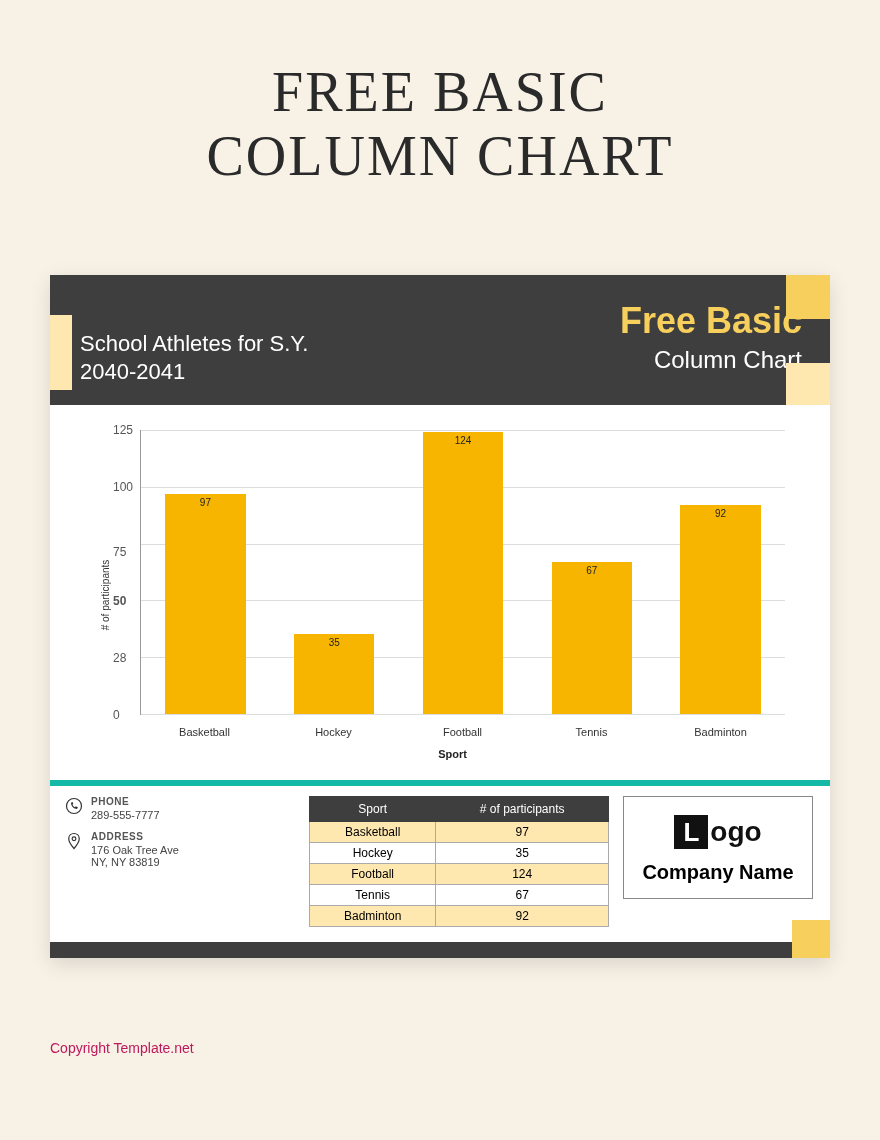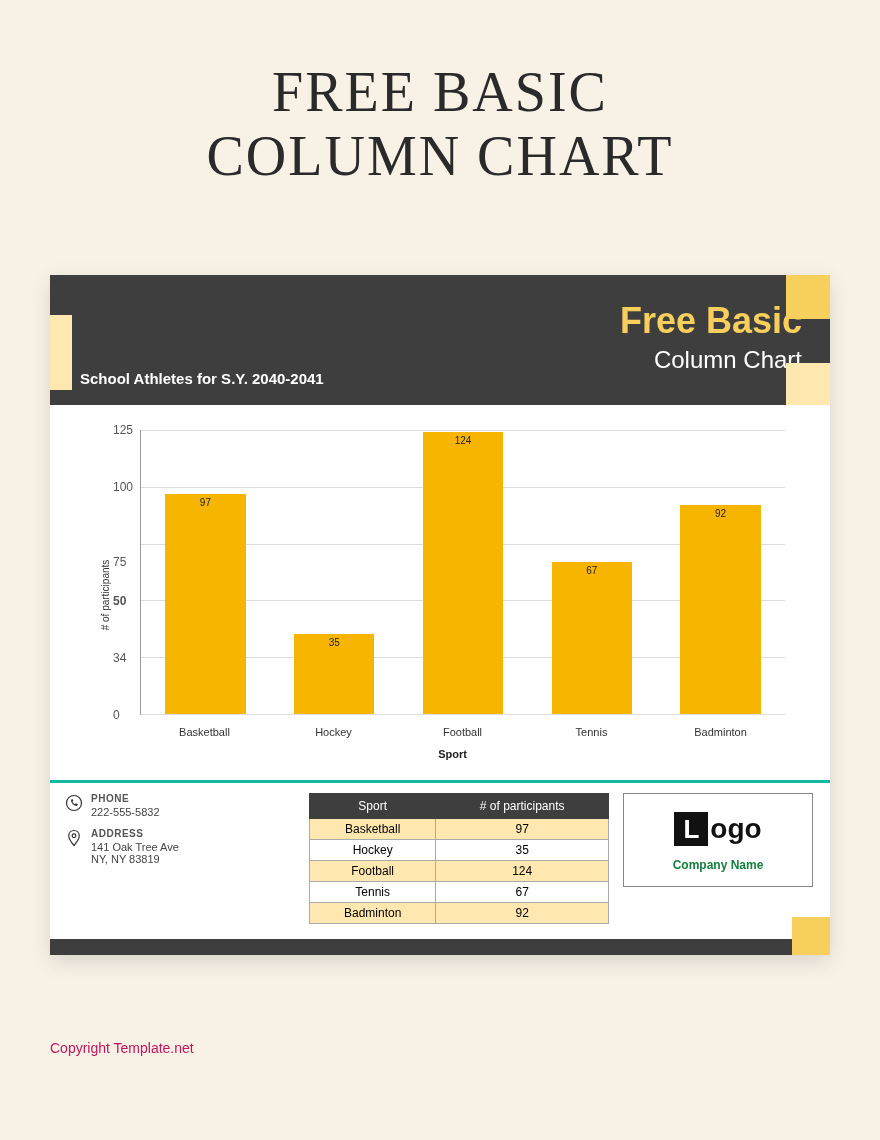--- a/index.html
+++ b/index.html
@@ -40,25 +40,24 @@
   .band .left-block {
     position: absolute;
     left: 0; top: 40px;
     width: 22px; height: 75px;
     background: #ffe8b0;
   }
   .band .subtitle-left {
     position: absolute;
     left: 30px;
     top: 55px;
-    font-size: 15px;
-    font-weight: 700;
+    font-size: 22px;
+    font-weight: 400;
     line-height: 1.25;
     width: 260px;
-    margin-top: 40px;
   }
   .band .right-title {
     position: absolute;
     right: 28px;
     top: 25px;
     text-align: right;
   }
   .band .right-title .line1 {
     color: #f7cf5c;
     font-size: 36px;
@@ -161,21 +160,21 @@
     text-align: center;
     font-size: 11px;
     font-weight: 600;
     color: #222;
   }
   
   .bottom {
     display: flex;
     padding: 10px 15px 15px 15px;
     gap: 14px;
-    border-top: 3px solid #14b8a6;
+    border-top: 6px solid #14b8a6;
     position: relative;
     background: #fff;
   }
   .contact {
     width: 230px;
     font-size: 11px;
     color: #444;
   }
   .contact .row {
     display: flex;
@@ -232,22 +231,22 @@
     color: #fff;
     display: inline-flex;
     align-items: center;
     justify-content: center;
     margin-right: 2px;
     font-size: 26px;
   }
   .company-name {
     margin-top: 12px;
     font-weight: 700;
-    color: #15803d;
-    font-size: 12px;
+    color: #000000;
+    font-size: 20px;
   }
   .foot-strip {
     height: 16px;
     background: #3e3e3e;
     position: relative;
   }
   .foot-strip::after {
     content: "";
     position: absolute;
     right: 0; top: -22px;
@@ -310,23 +309,23 @@
           <div class="bar-slot">
             <div class="bar-label" style="bottom: calc(53.6% - 14px);">67</div>
             <div class="bar" style="height: 53.6%; background: rgb(247, 181, 0);"></div>
           </div>
           <div class="bar-slot">
             <div class="bar-label" style="bottom: calc(73.6% - 14px);">92</div>
             <div class="bar" style="height: 73.6%; background: rgb(247, 181, 0);"></div>
           </div>
         </div>
     <div class="ytick" style="top: 285px; position: absolute; left: -28px;">0</div>
-        <div class="ytick" style="top: 228px; position: absolute; left: -28px;">34</div>
+        <div class="ytick" style="top: 228px; position: absolute; left: -28px;">28</div>
         <div class="ytick" style="top: 171px; position: absolute; left: -28px; font-weight: bold;">50</div>
-        <div class="ytick" style="top: 132px; position: absolute; left: -28px;">75</div>
+        <div class="ytick" style="top: 122px; position: absolute; left: -28px;">75</div>
         <div class="ytick" style="top: 57px; position: absolute; left: -28px;">100</div>
         <div class="ytick" style="top: 0px; position: absolute; left: -28px;">125</div>
       </div>
     <div id="yticks"></div>
     <div class="xcats" id="xcats">
         <div class="xcat">Basketball</div>
         <div class="xcat">Hockey</div>
         <div class="xcat">Football</div>
         <div class="xcat">Tennis</div>
         <div class="xcat">Badminton</div>
@@ -337,31 +336,31 @@
   <div class="bottom">
 
     <div class="contact">
       <div class="row">
         <svg width="18" height="18" viewBox="0 0 24 24" fill="none" stroke="#333" stroke-width="1.6">
             <circle cx="12" cy="12" r="10"></circle>
             <path d="M8 8c0 4 4 8 8 8l1.2-2.2-2.8-1.4-1.2 1.2c-1.4-.7-2.6-1.9-3.3-3.3l1.2-1.2L9.7 6.3 8 8z" fill="#333" stroke="none"></path>
           </svg>
         <div>
           <div class="lbl">PHONE</div>
-          <div>222-555-5832</div>
+          <div>289-555-7777</div>
         </div>
       </div>
       <div class="row">
         <svg width="18" height="18" viewBox="0 0 24 24" fill="none" stroke="#333" stroke-width="1.6">
             <path d="M12 2C8 2 5 5 5 9c0 5 7 13 7 13s7-8 7-13c0-4-3-7-7-7z"></path>
             <circle cx="12" cy="9" r="2.5"></circle>
           </svg>
         <div>
           <div class="lbl">ADDRESS</div>
-          <div>141 Oak Tree Ave</div>
+          <div>176 Oak Tree Ave</div>
           <div>NY, NY 83819</div>
         </div>
       </div>
     </div>
 
     <table class="data-table">
       <thead>
         <tr>
           <th>Sport</th>
           <th># of participants</th>

